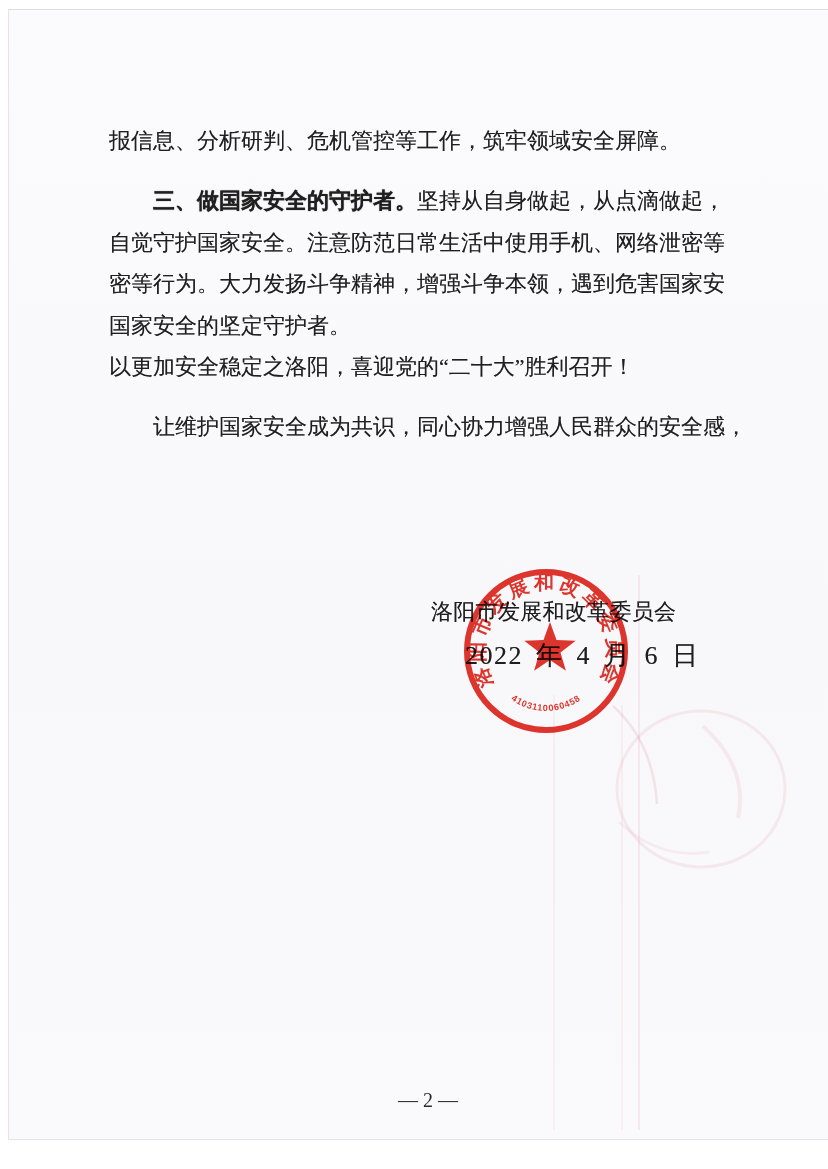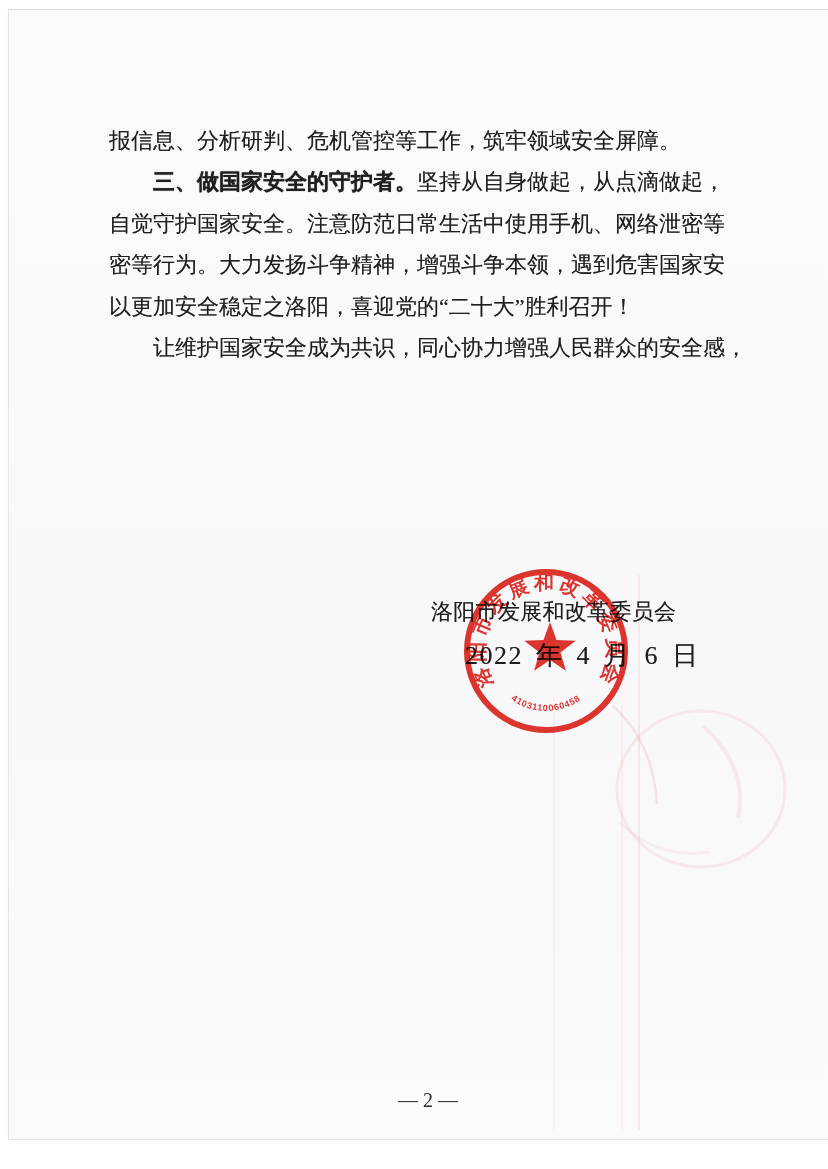--- a/index.html
+++ b/index.html
@@ -16,21 +16,21 @@
     border-bottom:1px solid #e3e3e9;
   }
   .body-text{
     position:absolute;left:100px;top:110px;width:660px;
     font-size:22px;color:#1f1f1f;
     text-shadow:0 0 0.5px rgba(45,45,45,0.55);
   }
   .line{
     height:41.4px;line-height:41.4px;white-space:nowrap;
   }
-  .line.indent{padding-left:44px;}
+  .line.indent{padding-left:44px;margin-top:19px;}
   .bold-lead{
     font-weight:700;
     text-shadow:0 0 0.9px rgba(10,10,10,0.85);
   }
   .signature{
     position:absolute;left:422px;top:587px;
     font-size:22px;letter-spacing:0.3px;color:#1e1e1e;
     white-space:nowrap;text-shadow:0 0 0.5px rgba(45,45,45,0.55);
   }
   .date-line{
@@ -64,20 +64,21 @@
     <path d="M 604 696 Q 644 732 648 794" fill="none" stroke="rgba(222,120,135,0.18)" stroke-width="2.5"></path>
     <path d="M 694 716 Q 740 758 729 808" fill="none" stroke="rgba(222,120,135,0.12)" stroke-width="4"></path>
     <path d="M 610 812 Q 650 850 700 842" fill="none" stroke="rgba(222,120,135,0.10)" stroke-width="3"></path>
   </svg>
 
   <div class="body-text">
     <div class="line"><span>报信息、分析研判、危机管控等工作，筑牢领域安全屏障。</span></div>
     <div class="line indent"><span class="bold-lead">三、做国家安全的守护者。</span><span>坚持从自身做起，从点滴做起，</span></div>
     <div class="line"><span>自觉守护国家安全。注意防范日常生活中使用手机、网络泄密等</span></div>
     <div class="line"><span>密等行为。大力发扬斗争精神，增强斗争本领，遇到危害国家安</span></div>
+    <div class="line"><span>国家安全的坚定守护者。</span></div>
     <div class="line"><span>以更加安全稳定之洛阳，喜迎党的“二十大”胜利召开！</span></div>
     <div class="line indent"><span>让维护国家安全成为共识，同心协力增强人民群众的安全感，</span></div>
   </div>
 
   <div class="signature">洛阳市发展和改革委员会</div>
   <div class="date-line">2022 年 4 月 6 日</div>
 
   <svg class="seal" viewBox="0 0 176 176" xmlns="http://www.w3.org/2000/svg">
     <defs>
       <path id="sealArcTop" d="M 37.2 123.6 A 62 62 0 1 1 138.8 123.6" fill="none"></path>

